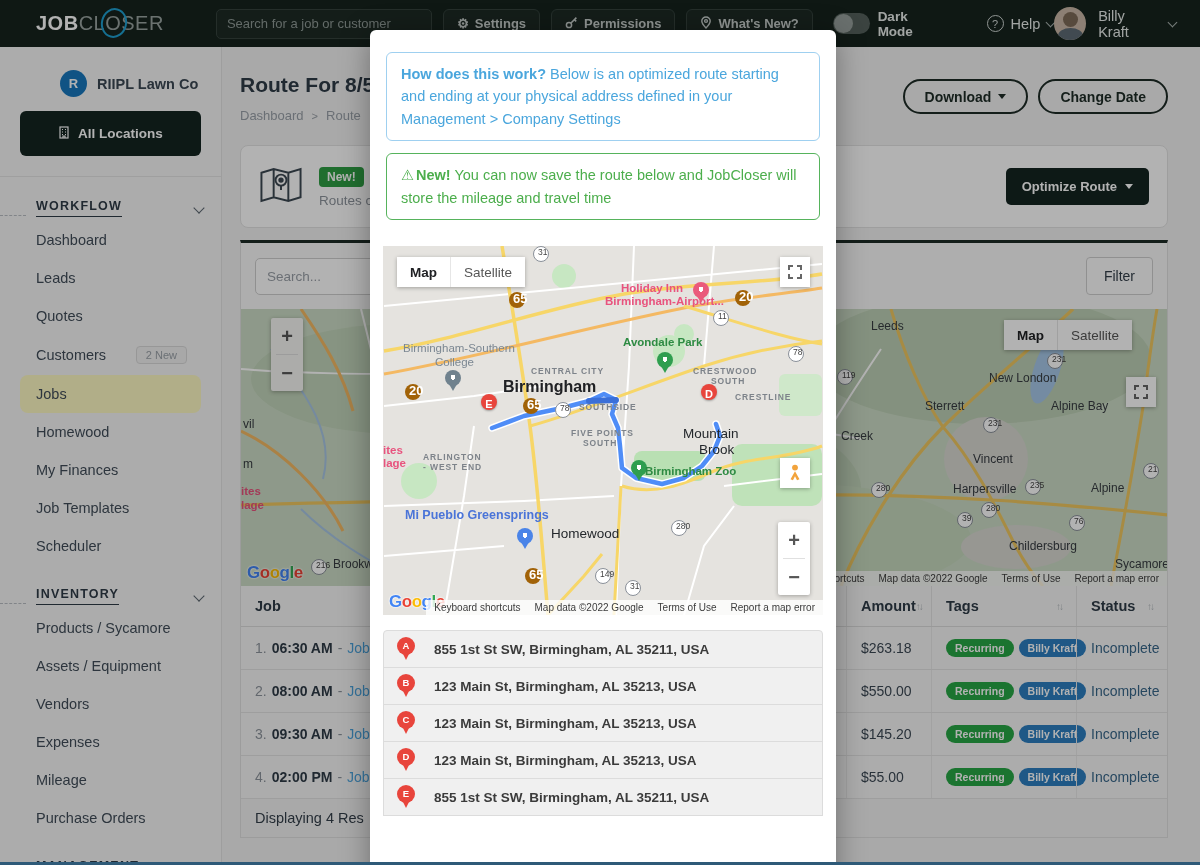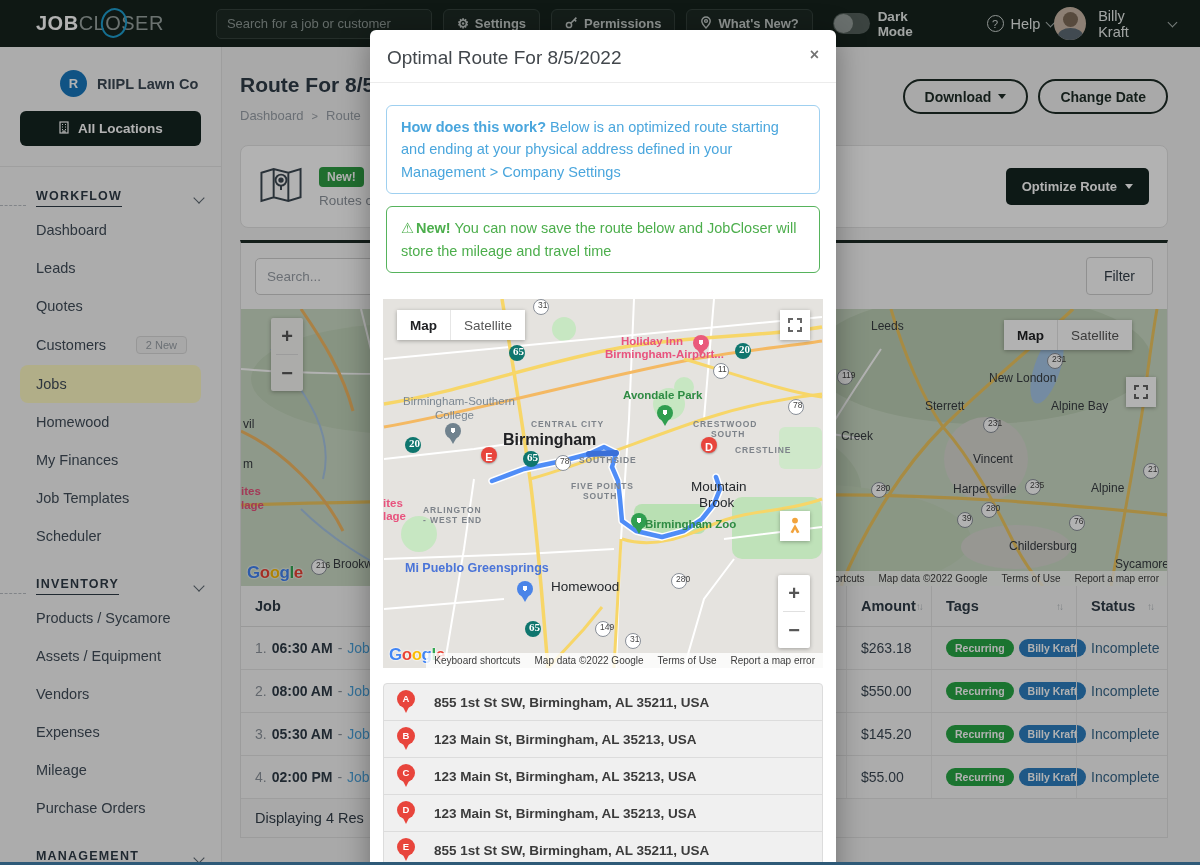--- a/index.html
+++ b/index.html
@@ -26,21 +26,21 @@
   .avatar { width:33px; height:33px; border-radius:50%; background:#c9b7a6; position:relative; overflow:hidden; }
   .avatar::before { content:""; position:absolute; left:9px; top:5px; width:15px; height:15px; border-radius:50%; background:#7d6a58; }
   .avatar::after { content:""; position:absolute; left:4px; top:21px; width:25px; height:16px; border-radius:50% 50% 0 0; background:#5d6b75; }
   .chev { width:7px; height:7px; border-right:1.6px solid #aab3af; border-bottom:1.6px solid #aab3af; transform:rotate(45deg); margin-top:-3px; }
 
   
   .sidebar { position:absolute; top:47px; left:0; bottom:0; width:222px; background:#f7f7f7; border-right:1px solid #e2e2e2; z-index:1; }
   .company { display:flex; align-items:center; gap:10px; margin:23px 0 0 60px; }
   .company-circle { width:27px; height:27px; border-radius:50%; background:#1878be; color:#fff; font-weight:700; font-size:13px; display:flex; align-items:center; justify-content:center; }
   .company-name { font-size:14.5px; color:#3c4854; font-weight:600; }
-  .all-loc-btn { display:flex; align-items:center; justify-content:center; gap:8px; margin:14px 20px 0 20px; height:35px; background:#132420; border-radius:6px; color:#fff; font-size:13.5px; font-weight:700; cursor:pointer; }
+  .all-loc-btn { display:flex; align-items:center; justify-content:center; gap:8px; margin:14px 20px 0 20px; height:45px; background:#132420; border-radius:6px; color:#fff; font-size:13.5px; font-weight:700; cursor:pointer; }
   .side-divider { height:1px; background:#e4e4e4; margin-top:20px; }
   .sec-head { display:flex; align-items:center; margin:22px 18px 4px 36px; cursor:pointer; position:relative; }
   .sec-head::before { content:""; position:absolute; left:-36px; top:16px; width:26px; border-top:1px dashed #b9bec3; }
   .sec-label { font-size:12.5px; font-weight:700; letter-spacing:1.2px; color:#2f3b47; border-bottom:1.5px solid #2f3b47; padding-bottom:3px; }
   .sec-chev { margin-left:auto; width:8px; height:8px; border-right:1.7px solid #5c6670; border-bottom:1.7px solid #5c6670; transform:rotate(45deg); }
   .nav-list { list-style:none; }
   .nav-item { position:relative; display:flex; align-items:center; margin:0 20px; padding:11px 0 11px 16px; font-size:14.5px; color:#414d59; font-weight:500; border-radius:8px; cursor:pointer; }
   .nav-item.selected { background:#fef9c3; }
   .side-badge { margin-left:auto; margin-right:14px; font-size:11px; color:#9aa1a8; border:1px solid #d9d9d9; background:#f1f1f1; border-radius:4px; padding:2px 9px; }
   .side-badge:empty { display:none; }
@@ -96,21 +96,21 @@
   .feat { position:absolute; white-space:nowrap; z-index:2; text-shadow:1px 0 0 #fff,-1px 0 0 #fff,0 1px 0 #fff,0 -1px 0 #fff; }
   .feat.city-lg { font-size:16px; font-weight:700; color:#202124; }
   .feat.city { font-size:13.5px; color:#24282c; }
   .feat.town { font-size:12px; color:#373c41; }
   .feat.area { font-size:8.5px; font-weight:700; letter-spacing:.9px; color:#7d838a; }
   .feat.poi-green { font-size:11.5px; font-weight:600; color:#2e8b43; }
   .feat.poi-pink { font-size:11.5px; font-weight:600; color:#e8537e; }
   .feat.poi-blue { font-size:12.5px; font-weight:600; color:#4a74d8; }
   .feat.poi-gray { font-size:11.5px; color:#7b8792; }
   .feat.shield-us { font-size:8.5px; color:#444; background:#fff; border:1px solid #8a9099; border-radius:8px; padding:0 4px; height:13px; line-height:11px; text-shadow:none; }
-  .feat.shield-i { font-size:11px; font-weight:700; color:#fff; background:#0f766e; border-radius:2px 2px 5px 5px; padding:0 4px; height:13px; line-height:13px; text-shadow:none;font-family:Liberation Serif, serif; }
+  .feat.shield-i { font-size:13px; font-weight:700; color:#fff; background:#a16207; border-radius:2px 2px 5px 5px; padding:0 4px; height:13px; line-height:13px; text-shadow:none; }
   .feat.marker { width:21px; height:21px; background:#e8453c; border-radius:50%; color:#fff; font-weight:700; font-size:11px; text-align:center; line-height:21px; z-index:3; text-shadow:none; box-shadow:0 1px 2px rgba(0,0,0,.3); }
   .feat.marker::after { content:""; position:absolute; left:50%; top:18px; transform:translateX(-50%); border:5px solid transparent; border-top:9px solid #e8453c; }
   .feat.pin { width:16px; height:16px; border-radius:50%; text-shadow:none; }
   .feat.pin::after { content:""; position:absolute; left:50%; top:14px; transform:translateX(-50%); border:4px solid transparent; }
   .pin.pin-green { background:radial-gradient(circle at 50% 45%, #fff 0 2.5px, #2f9e4f 2.5px); } .pin.pin-green::after{border-top:7px solid #2f9e4f;}
   .pin.pin-pink  { background:radial-gradient(circle at 50% 45%, #fff 0 2.5px, #ea5a7b 2.5px); } .pin.pin-pink::after{border-top:7px solid #ea5a7b;}
   .pin.pin-blue  { background:radial-gradient(circle at 50% 45%, #fff 0 2.5px, #4a84e8 2.5px); } .pin.pin-blue::after{border-top:7px solid #4a84e8;}
   .pin.pin-gray  { background:radial-gradient(circle at 50% 45%, #fff 0 2.5px, #70828e 2.5px); } .pin.pin-gray::after{border-top:7px solid #70828e;}
 
   
@@ -482,21 +482,21 @@
                 <span class="tag blue">Billy Kraft</span>
               </div>
               <div>
                 <span class="r-status">Incomplete</span>
               </div>
             </div>
 
             <div class="t-row">
               <div>
                 <span class="r-num">3.</span>
-                <span class="r-time">05:30 AM</span>
+                <span class="r-time">09:30 AM</span>
                 <span class="r-dash">-</span>
                 <span class="r-link">Job</span>
               </div>
               <div>
                 <span class="r-amount">$145.20</span>
               </div>
               <div>
                 <span class="tag green">Recurring</span>
                 <span class="tag blue">Billy Kraft</span>
               </div>
@@ -525,24 +525,20 @@
             </div>
           </div>
         <div class="t-footer">Displaying 4 Res</div>
       </div>
     </div>
   </main>
 
   <div class="backdrop"></div>
 
   <div class="modal">
-    <div class="modal-head">
-      <div class="modal-title">Optimal Route For 8/5/2022</div>
-      <button class="modal-close">×</button>
-    </div>
 
     <div class="alert blue">
       <b>How does this work?</b><span> Below is an optimized route starting and ending at your physical address defined in your Management &gt; Company Settings</span>
     </div>
     <div class="alert green">
       <span class="warn-ic">⚠</span><b>New!</b><span> You can now save the route below and JobCloser will store the mileage and travel time</span>
     </div>
 
     <div class="modal-map">
       <svg class="roads" width="440" height="369" viewBox="0 0 438 369">
@@ -586,21 +582,21 @@
           <span class="feat pin city-lg" style="left: 120px; top: 132px;">Birmingham</span>
           <span class="feat pin area" style="left: 352px; top: 146px;">CRESTLINE</span>
           <span class="feat pin shield-i" style="left: 22px; top: 138px;">20</span>
           <span class="feat pin shield-i" style="left: 140px; top: 152px;">65</span>
           <span class="feat pin shield-us" style="left: 172px; top: 156px;">78</span>
           <span class="feat pin area" style="left: 196px; top: 156px;">SOUTHSIDE</span>
           <span class="feat pin marker" style="left: 318px; top: 138px;">D</span>
           <span class="feat pin marker" style="left: 98px; top: 148px;">E</span>
           <span class="feat pin area" style="left: 188px; top: 182px;">FIVE POINTS</span>
           <span class="feat pin area" style="left: 200px; top: 192px;">SOUTH</span>
-          <span class="feat pin city" style="left: 308px; top: 180px; text-align: center;">Mountain</span>
+          <span class="feat pin city" style="left: 300px; top: 180px; text-align: center;">Mountain</span>
           <span class="feat pin city" style="left: 316px; top: 196px;">Brook</span>
           <span class="feat pin area" style="left: 40px; top: 206px;">ARLINGTON</span>
           <span class="feat pin area" style="left: 40px; top: 216px;">- WEST END</span>
           <span class="feat pin pin-green" style="left: 248px; top: 214px;"></span>
           <span class="feat pin poi-green" style="left: 262px; top: 219px;">Birmingham Zoo</span>
           <span class="feat pin poi-blue" style="left: 22px; top: 262px;">Mi Pueblo Greensprings</span>
           <span class="feat pin pin-blue" style="left: 134px; top: 282px;"></span>
           <span class="feat pin city" style="left: 168px; top: 280px;">Homewood</span>
           <span class="feat pin shield-us" style="left: 288px; top: 274px;">280</span>
           <span class="feat pin shield-i" style="left: 142px; top: 322px;">65</span>

